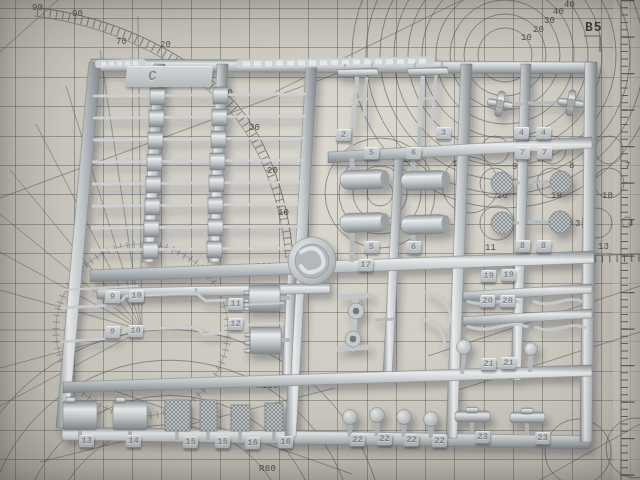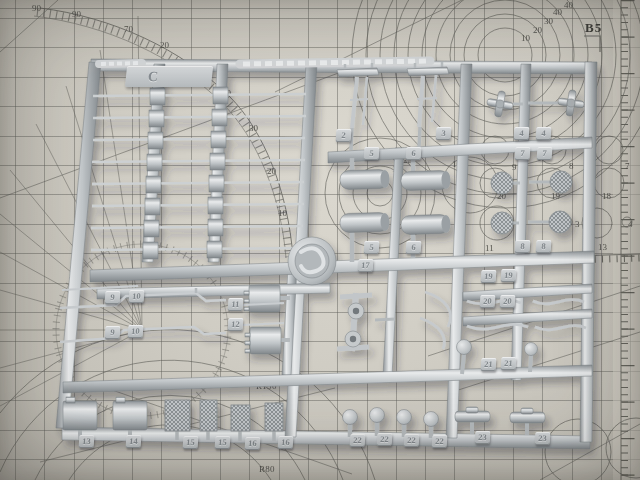--- a/index.html
+++ b/index.html
@@ -1,17 +1,17 @@
 <!DOCTYPE html>
 <html><head>
 <meta charset="utf-8">
 <style>
   html,body{margin:0;padding:0;background:#777;}
   .stage{position:relative;width:640px;height:480px;overflow:hidden;
-         font-family:Liberation Serif, serif;background:#fde047;}
+         font-family:Liberation Mono, monospace;background:#fde047;}
   .mat{position:absolute;inset:0;
        background:radial-gradient(ellipse at 55% 35%, #dcd9d0 0%, #d0cdc4 45%, #c3c0b7 80%, #b0ada5 100%);}
   .mat-grid{position:absolute;inset:0;
        background-image:
          repeating-linear-gradient(to right, rgba(90,90,85,.45) 0 1px, transparent 1px 29.3px),
          repeating-linear-gradient(to bottom, rgba(90,90,85,.45) 0 1px, transparent 1px 29.4px);
        background-position:15px 0px, 0px 18px;}
   .lay{position:absolute;left:0;top:0;width:640px;height:480px;}
   .labels{position:absolute;inset:0;pointer-events:none;}
   .mlab{position:absolute;color:#43433f;opacity:.88;white-space:nowrap;
@@ -110,21 +110,21 @@
         <path d="M332,263 L640,254"></path>
         <path d="M332,267 L640,258" stroke-width="7" stroke-dasharray="1 6.3"></path>
       </g>
       <path d="M584,36 L600,36 L600,52" stroke-width="1.2"></path>
     </g>
   </svg>
 
   <div class="labels g-prot">
       <span class="mlab" style="left: 32px; top: 3px;">90</span>
       <span class="mlab" style="left: 72px; top: 9px;">90</span>
-      <span class="mlab" style="left: 116px; top: 24px; margin-left: 8px;">70</span>
+      <span class="mlab" style="left: 116px; top: 37px;">70</span>
       <span class="mlab" style="left: 160px; top: 40px;">20</span>
       <span class="mlab" style="left: 222px; top: 88px;">40</span>
       <span class="mlab" style="left: 249px; top: 123px;">30</span>
       <span class="mlab" style="left: 267px; top: 166px;">20</span>
       <span class="mlab" style="left: 278px; top: 208px;">10</span>
     </div>
   <div class="labels g-scale">
       <span class="mlab" style="left: 521px; top: 33px;">10</span>
       <span class="mlab" style="left: 533px; top: 25px;">20</span>
       <span class="mlab" style="left: 544px; top: 16px;">30</span>

